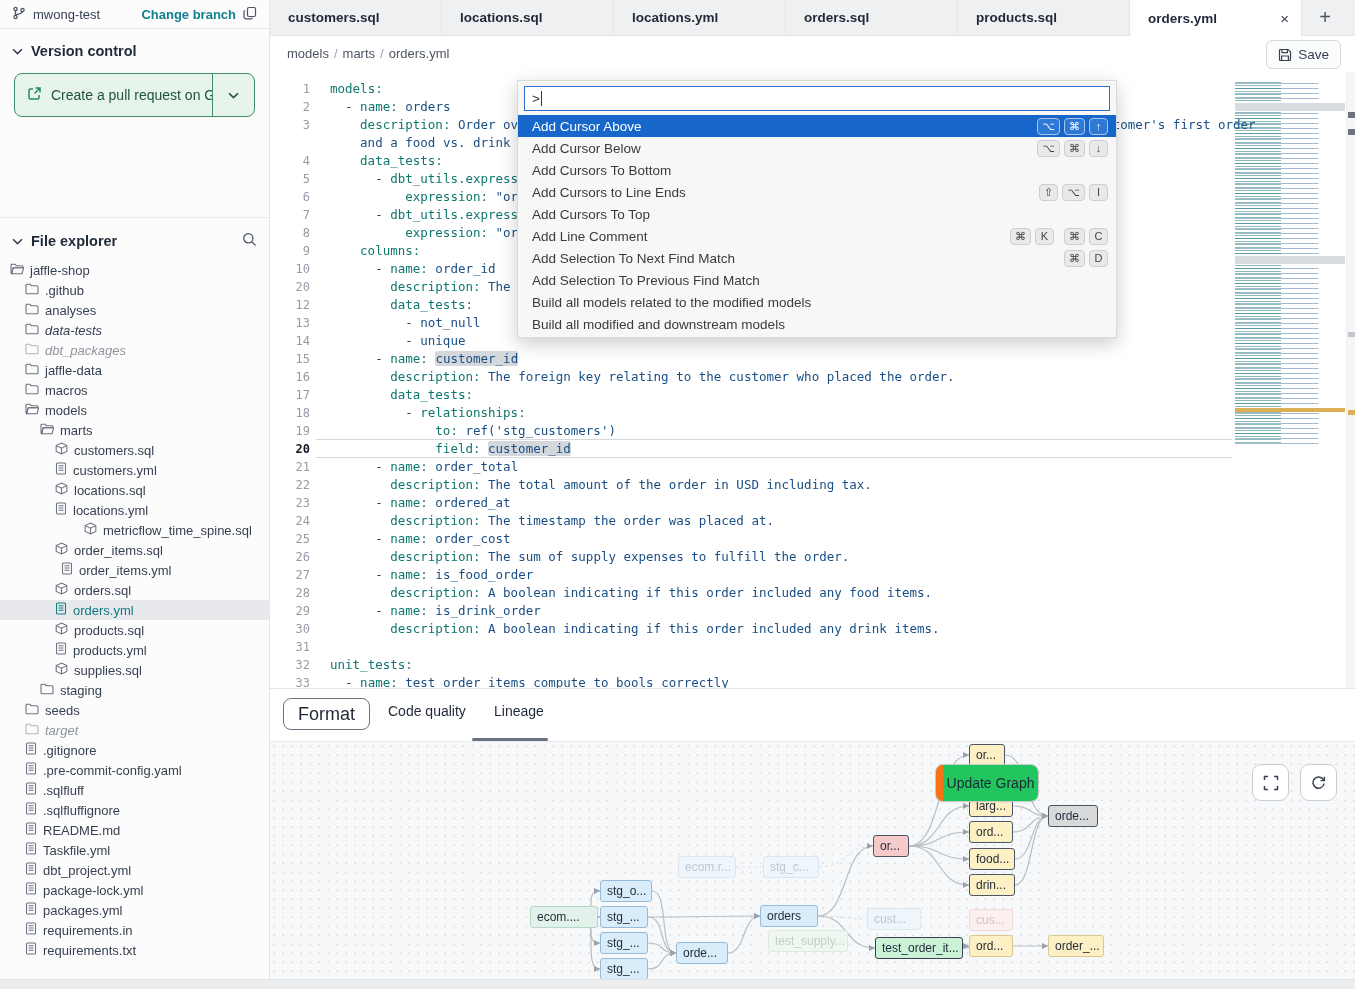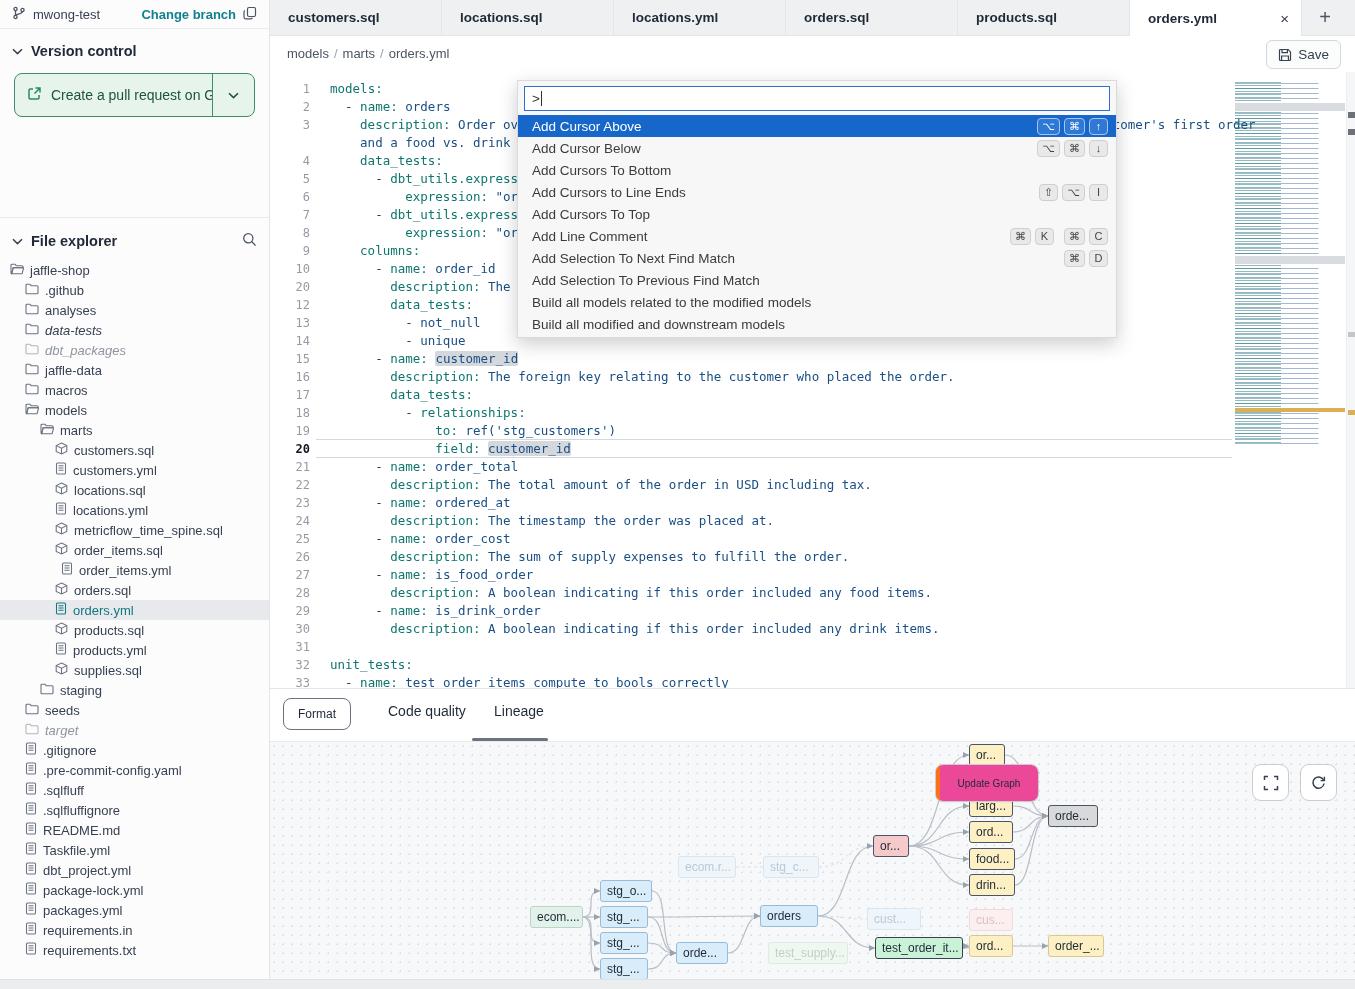--- a/index.html
+++ b/index.html
@@ -90,21 +90,21 @@
   .kgrp { display:flex; gap:4px; margin-left:10px; }
   .chip { min-width:19px; height:17px; padding:0 4px; border:1px solid #cfcfd2;
     border-radius:4px; background:#e9e9ea; color:#444; font-size:11px;
     display:flex; align-items:center; justify-content:center; }
   .pi.sel .chip { background:#2f79d6; border-color:#a9c4ea; color:#fff; }
 
   
   #bottom { position:absolute; left:270px; top:688px; width:1085px; height:301px;
     background:#fff; border-top:1px solid #e3e5e8; }
   #format-btn { position:absolute; left:13px; top:9px; height:32px; padding:0 14px;
-    border:1px solid #6b7280; border-radius:8px; background:#fff; font-size:12px; color:#1f2937;
+    border:1px solid #6b7280; border-radius:8px; background:#fff; font-size:18px; color:#1f2937;
     display:flex; align-items:center; }
   .btab { position:absolute; top:14px; font-size:14px; color:#1f2937; }
   #btab-underline { position:absolute; left:202px; top:49px; width:76px; height:3px;
     background:#6b7280; border-radius:2px; }
   #canvas { position:absolute; left:0; top:52px; width:1085px; height:239px;
     background-color:#f7f8fa; border-top:1px solid #e8eaed;
     background-image:radial-gradient(#dde1e6 1px, transparent 1px); background-size:9px 9px; }
   #edges { position:absolute; left:0; top:0; width:1085px; height:239px; }
   .node { position:absolute; height:22px; line-height:20px; padding:0 6px;
     border:1px solid #97bcd9; border-radius:3px; background:#d9ecfa;
@@ -118,21 +118,21 @@
   .n-gray  { background:#d8d9da; border-color:#4b5563; }
   .n-gblue { background:#eef5fb; border-color:#dbe6ef; color:#bcc8d3; }
   .n-ggreen{ background:#eff7f1; border-color:#dfeae2; color:#c2cfc6; }
   .n-gpink { background:#fbeff0; border-color:#f2dadc; color:#dcc0c3; }
   #graph-ctl { position:absolute; left:665px; top:22px; height:38px; display:flex;
     border:1px solid #c9cdd2; border-radius:8px; background:#fff; overflow:hidden;
     box-shadow:0 1px 2px rgba(0,0,0,.05); }
   #graph-input { width:194px; display:flex; align-items:center; padding:0 10px;
     font-size:14px; color:#1f2937; background:#fff; white-space:nowrap; overflow:hidden; }
   #update-btn { width:102px; display:flex; align-items:center; justify-content:center;
-    background:#ec4899; border-left:4px solid #f97316; font-size:10px; color:#1f2937; }
+    background:#22c55e; border-left:7px solid #f97316; font-size:14px; color:#1f2937; }
   .sq-btn { position:absolute; top:22px; width:37px; height:37px; border:1px solid #c9cdd2;
     border-radius:9px; background:#fff; display:flex; align-items:center; justify-content:center; }
 
   #hscroll { position:absolute; left:0; top:979px; width:1355px; height:10px;
     background:#ebedef; border-top:1px solid #dfe2e5; }
 </style>
 </head>
 <body>
 
 <aside id="sidebar">
@@ -274,21 +274,21 @@
           </svg></span>
         <span>locations.sql</span>
       </div>
       <div class="ti" style="padding-left: 55px;">
         <span><svg width="12" height="13" viewBox="0 0 12 13" fill="none" stroke="#6b7280" stroke-width="1.05">
             <rect x="1.5" y="1" width="9" height="11" rx="1"></rect>
             <path d="M3.5 3.8h5 M3.5 6h5 M3.5 8.2h5"></path>
           </svg></span>
         <span>locations.yml</span>
       </div>
-      <div class="ti" style="padding-left: 55px;">
+      <div class="ti" style="padding-left: 84px;">
         <span><svg width="13" height="13" viewBox="0 0 13 13" fill="none" stroke="#6b7280" stroke-width="1.05">
             <path d="M6.5 1 11.8 3.6v5.8L6.5 12 1.2 9.4V3.6z"></path>
             <path d="M1.2 3.6 6.5 6.2 11.8 3.6 M6.5 6.2V12"></path>
           </svg></span>
         <span>metricflow_time_spine.sql</span>
       </div>
       <div class="ti" style="padding-left: 55px;">
         <span><svg width="13" height="13" viewBox="0 0 13 13" fill="none" stroke="#6b7280" stroke-width="1.05">
             <path d="M6.5 1 11.8 3.6v5.8L6.5 12 1.2 9.4V3.6z"></path>
             <path d="M1.2 3.6 6.5 6.2 11.8 3.6 M6.5 6.2V12"></path>
@@ -624,30 +624,30 @@
           <path d="M735,13 C758.65,13 754.35,74 778,74" fill="none" stroke="#b8bec6" stroke-width="1.2" marker-end="url(#arr)"></path>
           <path d="M743,64 C762.25,64 758.75,74 778,74" fill="none" stroke="#b8bec6" stroke-width="1.2" marker-end="url(#arr)"></path>
           <path d="M743,90 C762.25,90 758.75,74 778,74" fill="none" stroke="#b8bec6" stroke-width="1.2" marker-end="url(#arr)"></path>
           <path d="M745,117 C763.15,117 759.85,74 778,74" fill="none" stroke="#b8bec6" stroke-width="1.2" marker-end="url(#arr)"></path>
           <path d="M745,143 C763.15,143 759.85,74 778,74" fill="none" stroke="#b8bec6" stroke-width="1.2" marker-end="url(#arr)"></path>
           <path d="M693,206 C711,206 681,204 699,204" fill="none" stroke="#b8bec6" stroke-width="1.2" marker-end="url(#arr)"></path>
           <path d="M743,204 C762.25,204 758.75,204 778,204" fill="none" stroke="#b8bec6" stroke-width="1.2" marker-end="url(#arr)"></path>
         </g>
     </svg>
     <div id="node-layer">
-        <div class="node n-mint" style="left: 260px; top: 164px; width: 53px;">ecom....</div>
+        <div class="node n-mint" style="left: 260px; top: 164px; width: 68px;">ecom....</div>
         <div class="node n-blue" style="left: 330px; top: 138px; width: 52px;">stg_o...</div>
         <div class="node n-blue" style="left: 330px; top: 164px; width: 48px;">stg_...</div>
         <div class="node n-blue" style="left: 330px; top: 190px; width: 48px;">stg_...</div>
         <div class="node n-blue" style="left: 330px; top: 216px; width: 48px;">stg_...</div>
         <div class="node n-blue" style="left: 406px; top: 200px; width: 52px;">orde...</div>
         <div class="node n-gblue" style="left: 408px; top: 114px; width: 58px;">ecom.r...</div>
         <div class="node n-gblue" style="left: 493px; top: 114px; width: 56px;">stg_c...</div>
         <div class="node n-blue" style="left: 490px; top: 163px; width: 58px;">orders</div>
-        <div class="node n-ggreen" style="left: 498px; top: 200px; width: 80px;">test_supply...</div>
+        <div class="node n-ggreen" style="left: 498px; top: 188px; width: 80px;">test_supply...</div>
         <div class="node n-gblue" style="left: 597px; top: 166px; width: 54px;">cust...</div>
         <div class="node n-pink" style="left: 603px; top: 93px; width: 36px;">or...</div>
         <div class="node n-green" style="left: 605px; top: 195px; width: 88px;">test_order_it...</div>
         <div class="node n-yellowd" style="left: 699px; top: 2px; width: 36px;">or...</div>
         <div class="node n-yellowd" style="left: 699px; top: 53px; width: 44px;">larg...</div>
         <div class="node n-yellowd" style="left: 699px; top: 79px; width: 44px;">ord...</div>
         <div class="node n-yellowd" style="left: 699px; top: 106px; width: 46px;">food...</div>
         <div class="node n-yellowd" style="left: 699px; top: 132px; width: 46px;">drin...</div>
         <div class="node n-gpink" style="left: 699px; top: 167px; width: 44px;">cus...</div>
         <div class="node n-yellow" style="left: 699px; top: 193px; width: 44px;">ord...</div>

